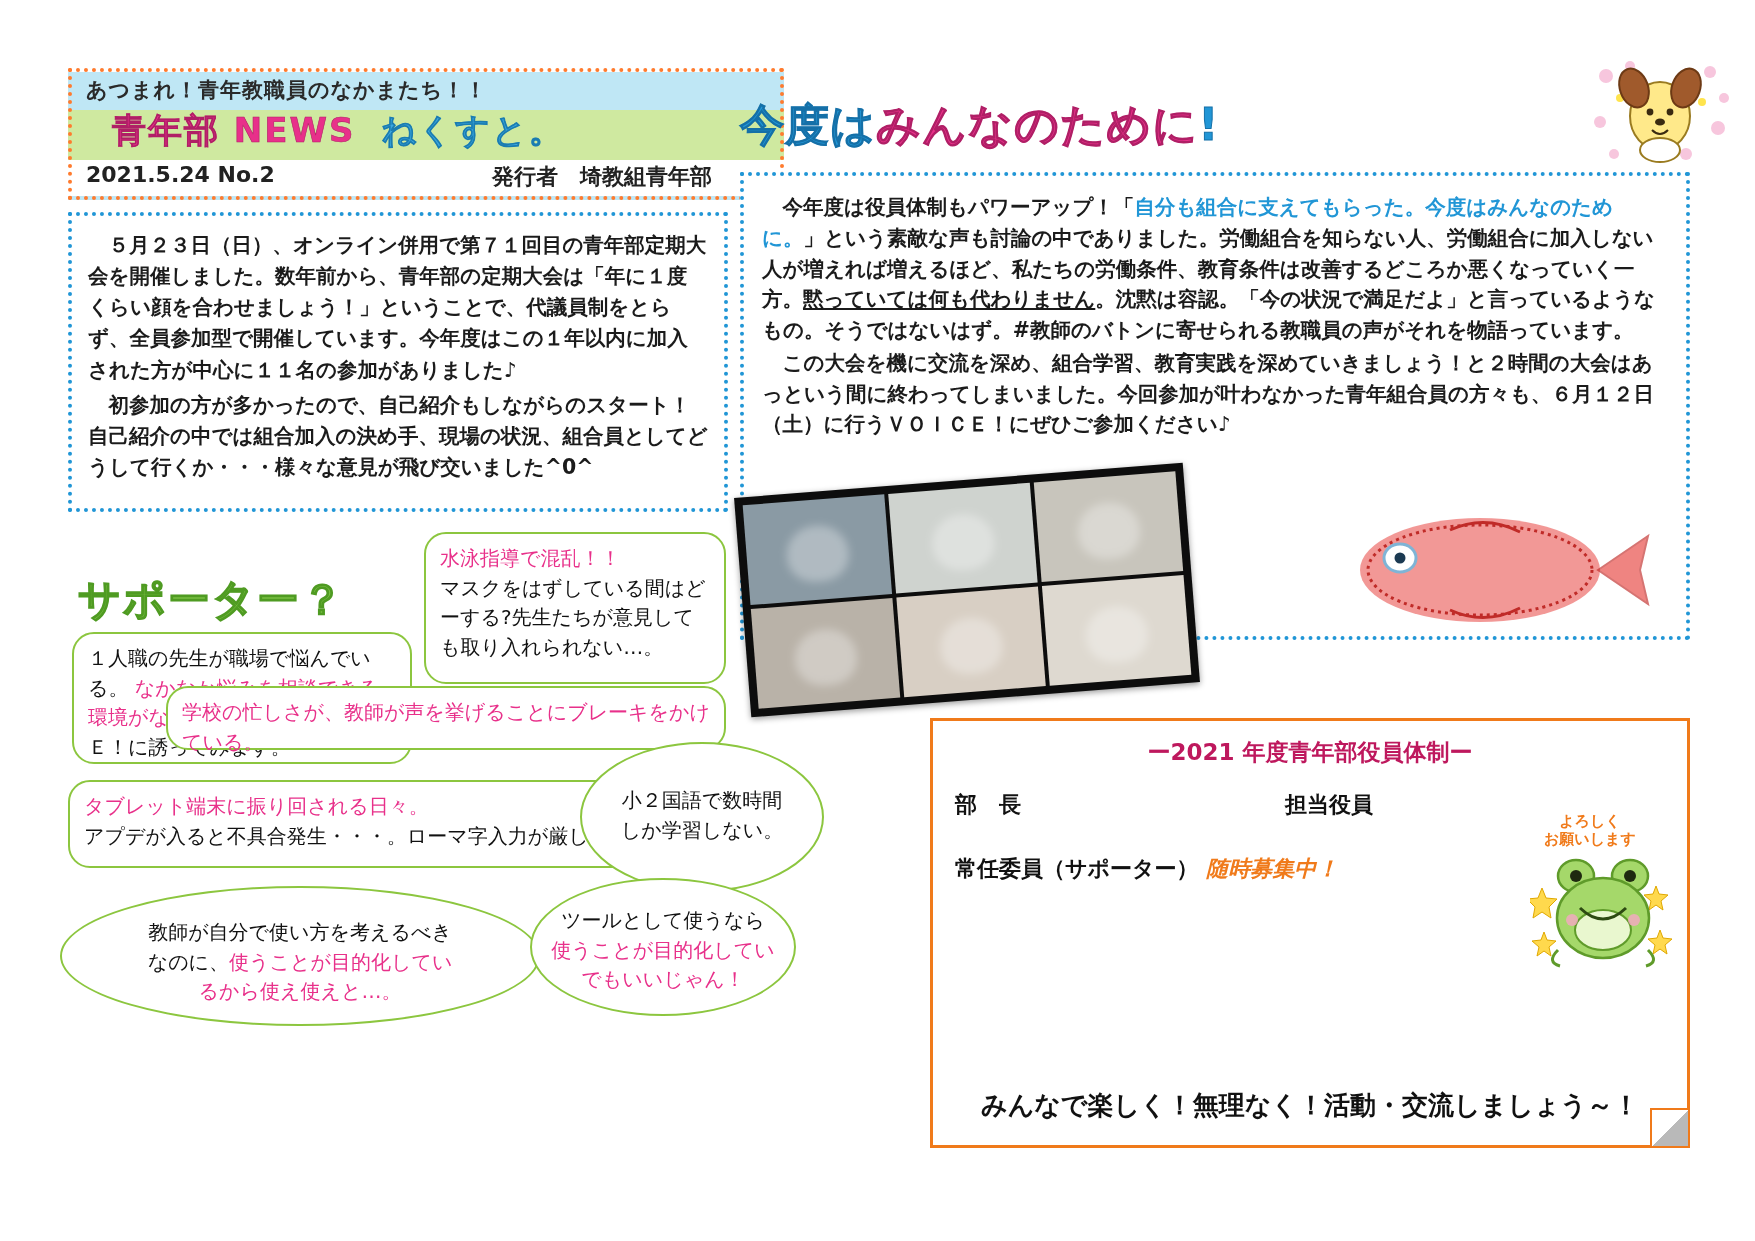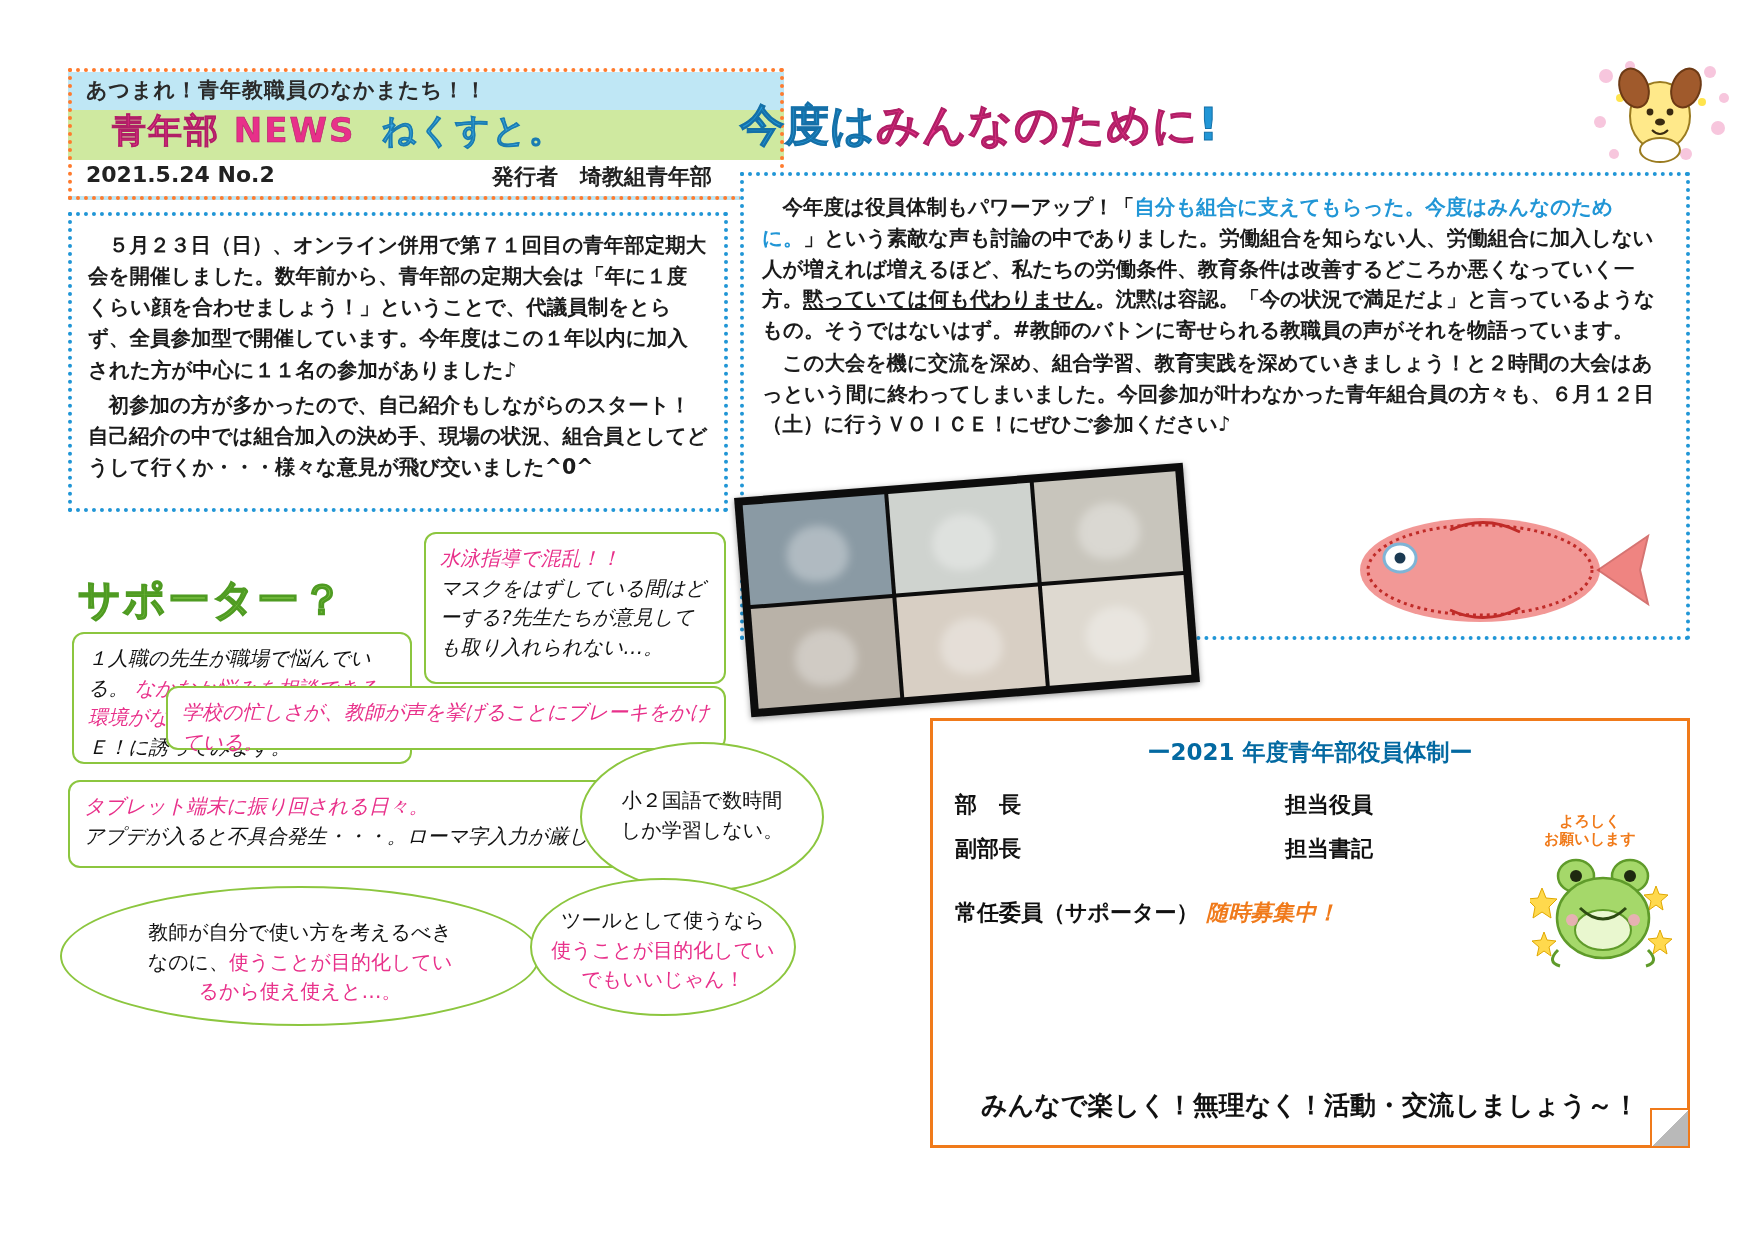--- a/index.html
+++ b/index.html
@@ -164,21 +164,21 @@
   .bubble {
     position: absolute;
     box-sizing: border-box;
     border: 2.5px solid #8cc63f;
     background: #fff;
     font-size: 20px;
     line-height: 1.48;
     color: #111;
     padding: 10px 14px;
   }
-  .bubble.rounded { border-radius: 12px; font-style: italic; }
+  .bubble.rounded { border-radius: 22px; }
   .bubble.oval { border-radius: 50%; text-align: center; }
   .bubble .pink { color: #e8308a; }
 
   #bub1 { left: 72px; top: 632px; width: 340px; height: 132px; }
   #bub2 { left: 424px; top: 532px; width: 302px; height: 152px; }
   #bub3 { left: 166px; top: 686px; width: 560px; height: 64px; }
   #bub4 { left: 68px; top: 780px; width: 580px; height: 88px; }
   #bub5 { left: 580px; top: 742px; width: 244px; height: 150px; padding-top: 42px;}
   #bub6 { left: 60px; top: 886px; width: 480px; height: 140px; padding-top: 30px;}
   #bub7 { left: 530px; top: 878px; width: 266px; height: 138px; padding-top: 26px;}
@@ -230,21 +230,21 @@
     height: 430px;
     border: 3px solid #f07a1a;
     box-sizing: border-box;
     background: #fff;
     padding: 16px 22px;
   }
   #officers .obox-title {
     text-align: center;
     font-size: 23px;
     font-weight: bold;
-    color: #0369a1;
+    color: #be185d;
     margin-bottom: 22px;
   }
   #officers .row {
     display: flex;
     font-size: 22px;
     font-weight: bold;
     color: #111;
     margin-bottom: 14px;
   }
   #officers .row .left { width: 330px; }
@@ -413,24 +413,20 @@
   </div>
 </div>
 
 <div id="officers">
   <div class="obox-title">ー2021 年度青年部役員体制ー</div>
 
   <div class="row">
     <div class="left">部　長</div>
     <div>担当役員</div>
   </div>
-  <div class="row">
-    <div class="left">副部長</div>
-    <div>担当書記</div>
-  </div>
 
   <div class="standing">
     <span>常任委員（サポーター）</span>
     <span class="recruit">随時募集中！</span>
   </div>
 
   <div class="footer-msg">みんなで楽しく！無理なく！活動・交流しましょう～！</div>
   <div class="corner-fold"></div>
 </div>
 

